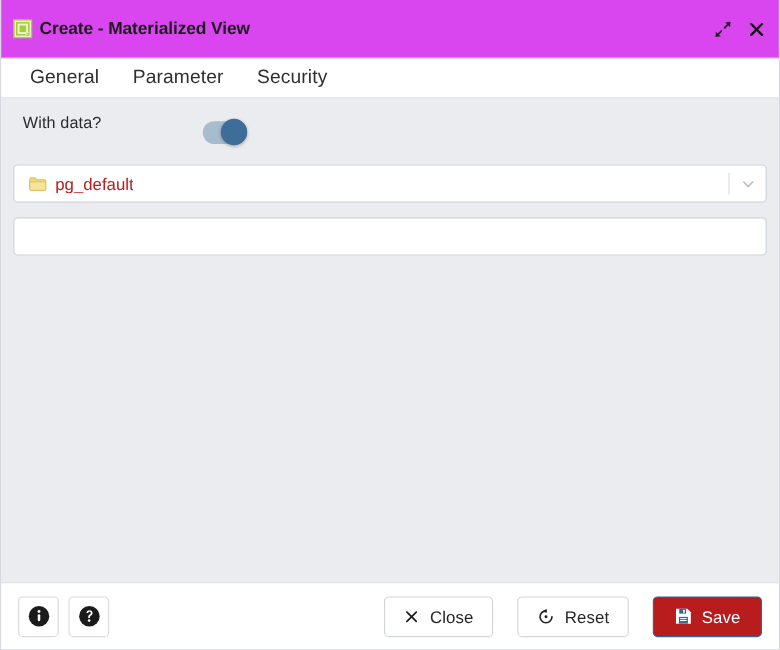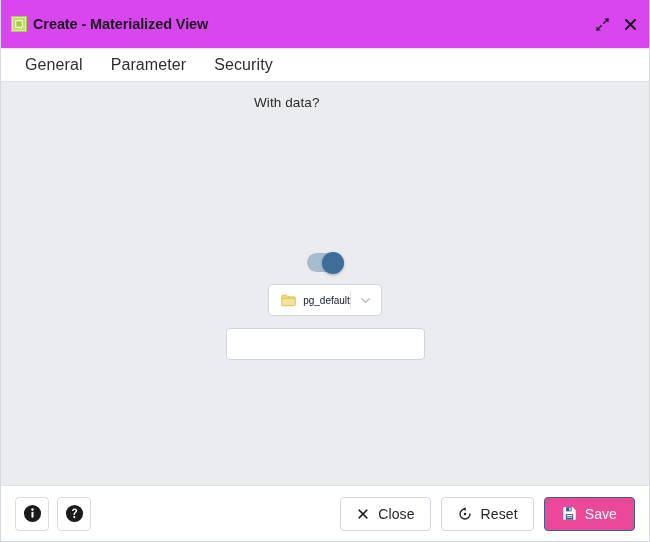--- a/index.html
+++ b/index.html
@@ -104,24 +104,22 @@
   
   .form-area {
     flex: 1 1 auto;
     background: #ebecf0;
     padding: 13px 10px 0 10px;
     box-sizing: border-box;
     overflow: hidden;
   }
   .row {
     display: flex;
-    align-items: center;
     margin-bottom: 12px;
     min-height: 30px;
-    flex-direction: column;
   }
   .row-label {
     width: 158px;
     flex: 0 0 158px;
     font-size: 13.5px;
     color: #2b2b2b;
     padding-left: 8px;
     box-sizing: border-box;
     letter-spacing: 0.1px;
   }
@@ -174,22 +172,22 @@
     min-width: 0;
   }
   .folder-icon {
     width: 15px;
     height: 13px;
     margin-right: 7px;
     flex: 0 0 auto;
     display: block;
   }
   .select-text {
-    font-size: 10px;
-    color: #0f172a;
+    font-size: 14px;
+    color: #b91c1c;
     white-space: nowrap;
     overflow: hidden;
     text-overflow: ellipsis;
   }
   .select-sep {
     width: 1px;
     height: 18px;
     background: #dcdfe6;
     flex: 0 0 auto;
   }
@@ -221,21 +219,21 @@
     height: 56px;
     min-height: 56px;
     background: #ffffff;
     border-top: 1px solid #e0e2e8;
     display: flex;
     align-items: center;
     padding: 0 14px;
     box-sizing: border-box;
   }
   .footer-left { display: flex; align-items: center; gap: 8px; }
-  .footer-right { display: flex; align-items: center; gap: 10px; margin-left: auto; }
+  .footer-right { display: flex; align-items: center; gap: 20px; margin-left: auto; }
 
   .icon-btn {
     width: 34px;
     height: 34px;
     border: 1px solid #d8dbe2;
     border-radius: 4px;
     background: #ffffff;
     display: flex;
     align-items: center;
     justify-content: center;
@@ -251,21 +249,21 @@
     align-items: center;
     gap: 8px;
     padding: 0 15px;
     cursor: pointer;
     font-family: "Liberation Sans", sans-serif;
     font-size: 14px;
     color: #262626;
     letter-spacing: 0.1px;
   }
   .btn.primary {
-    background: #ec4899;
+    background: #b91c1c;
     border-color: #326690;
     color: #ffffff;
     padding: 0 17px;
     text-align: right;
   }
   .btn svg { display: block; flex: 0 0 auto; }
 </style>
 </head>
 <body>
 

